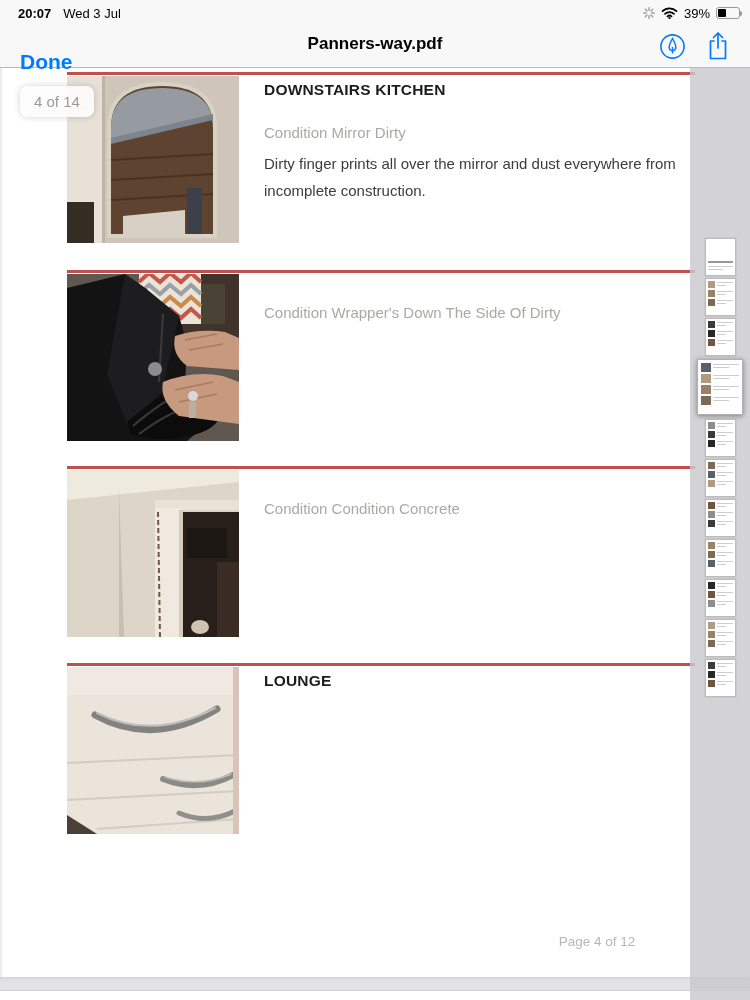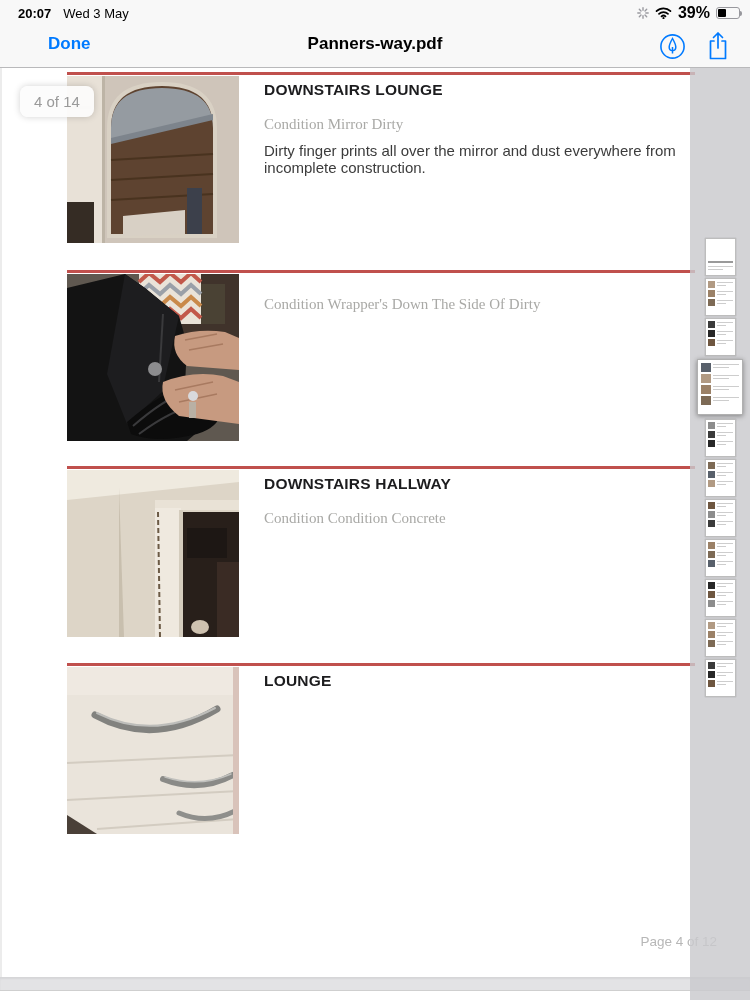--- a/index.html
+++ b/index.html
@@ -9,47 +9,47 @@
 
   
   .header { position:absolute; top:0; left:0; width:750px; height:68px;
     background:#f8f8f8; border-bottom:1px solid #b9b9bb; z-index:40; }
   .statusbar { position:absolute; top:3px; left:0; width:100%; height:20px;
     display:flex; align-items:center; font-size:13px; color:#000; }
   .status-left { position:absolute; left:18px; display:flex; gap:12px; align-items:center; }
   .status-time { font-weight:700; }
   .status-date { font-weight:400; }
   .status-right { position:absolute; right:10px; display:flex; gap:6px; align-items:center; }
-  .battery-pct { font-size:16px; font-weight:700; }
+  .battery-pct { font-size:13px; font-weight:400; }
   .battery { width:24px; height:12px; border:1px solid #98989d; border-radius:3px;
     position:relative; padding:1px; }
   .battery-fill { height:100%; width:38%; background:#000; border-radius:1px; }
   .battery-nub { position:absolute; right:-3px; top:3px; width:2px; height:5px;
     background:#98989d; border-radius:0 2px 2px 0; }
 
   .navbar { position:absolute; top:24px; left:0; width:100%; height:43px; }
-  .done-btn { position:absolute; left:20px; top:10px; font-size:17px; font-weight:600;
-    color:#007aff; cursor:pointer;margin-left:28px; }
+  .done-btn { position:absolute; left:20px; top:26px; font-size:21px; font-weight:600;
+    color:#007aff; cursor:pointer; }
   .doc-title { position:absolute; left:0; right:0; top:10px; text-align:center;
     font-size:17px; font-weight:700; color:#000; }
   .nav-icons { position:absolute; right:20px; top:7px; display:flex; gap:20px; align-items:center; }
 
   
   .pdf-page { position:absolute; top:68px; left:0; width:750px; height:909px;
     background:#fff; z-index:10; border-left:2px solid #ececec; }
   .section { position:absolute; left:65px; width:628px; }
   .red-rule { width:100%; height:3px; background:#c0504d; }
   .photo { position:absolute; left:0; top:4px; width:172px; height:167px; display:block; }
   .sec-text { position:absolute; left:197px; top:9px; width:450px; }
   .sec-title { font-size:15.5px; font-weight:700; color:#1c1c1e; letter-spacing:.2px; }
-  .sec-cond { font-size:15px; font-weight:400; color:#a9a9a6; margin-top:17px;font-family:Liberation Serif, serif; }
-  .sec-desc { font-size:15px; color:#3c3c3c; margin-top:9px; line-height:17px;
+  .sec-cond { font-size:15px; font-weight:400; color:#a9a9a6; margin-top:25px; }
+  .sec-desc { font-size:15px; color:#3c3c3c; margin-top:9px; line-height:27px;
     white-space:pre-line; }
 
-  .page-footer { position:absolute; left:475px; top:866px; width:240px; text-align:right;
+  .page-footer { position:absolute; left:475px; top:866px; width:240px; text-align:center;
     font-size:13.5px; color:#b7b7b7; z-index:11; }
 
   
   .page-gap { position:absolute; top:977px; left:0; width:750px; height:13px;
     background:#e3e3e5; box-shadow:inset 0 2px 2px rgba(0,0,0,.06); z-index:10; }
   .next-page { position:absolute; top:990px; left:0; width:750px; height:10px;
     background:#fff; border-top:1px solid #cfcfcf; z-index:10; }
 
   
   .page-pill { position:absolute; left:20px; top:86px; z-index:30;
@@ -93,21 +93,21 @@
         <path d="M44 62 L146 38 L146 44 L44 68 Z" fill="#7d848c"></path>
         <g stroke="#49331f" stroke-width="2">
           <line x1="44" y1="84" x2="146" y2="78"></line>
           <line x1="44" y1="104" x2="146" y2="98"></line>
           <line x1="44" y1="124" x2="146" y2="118"></line>
         </g>
         <rect x="120" y="112" width="15" height="46" fill="#3c404b"></rect>
         <path d="M56 140 L118 134 L118 158 L56 160 Z" fill="#d8d0c5"></path>
       </svg>
       <div class="sec-text">
-        <div class="sec-title">DOWNSTAIRS LOUNGE</div>
+        <div class="sec-title">DOWNSTAIRS KITCHEN</div>
         <div class="sec-cond">Condition Mirror Dirty</div>
         <div class="sec-desc">Dirty finger prints all over the mirror and dust everywhere from
 incomplete construction.</div>
       </div>
     </div>
 
     <div class="section" style="top:202px;">
       <div class="red-rule"></div>
       <svg class="photo" viewBox="0 0 172 167">
         <rect width="172" height="167" fill="#5f5850"></rect>
@@ -158,21 +158,20 @@
         <rect x="88" y="30" width="84" height="10" fill="#e9e2d6"></rect>
         <rect x="88" y="38" width="26" height="129" fill="#efe9df"></rect>
         <line x1="91" y1="42" x2="93" y2="167" stroke="#6b5a45" stroke-width="2" stroke-dasharray="5 3"></line>
         <rect x="112" y="40" width="4" height="127" fill="#d4ccbd"></rect>
         <rect x="116" y="42" width="56" height="125" fill="#281f1a"></rect>
         <rect x="150" y="92" width="22" height="75" fill="#3a2b24"></rect>
         <rect x="120" y="58" width="40" height="30" fill="#1d1714"></rect>
         <ellipse cx="133" cy="157" rx="9" ry="7" fill="#cfc2b0"></ellipse>
       </svg>
       <div class="sec-text">
-        <div class="sec-title">DOWNSTAIRS HALLWAY</div>
         <div class="sec-cond">Condition Condition Concrete</div>
       </div>
     </div>
 
     <div class="section" style="top:595px;">
       <div class="red-rule"></div>
       <svg class="photo" viewBox="0 0 172 167">
         <rect width="172" height="167" fill="#eae4db"></rect>
         <rect x="0" y="0" width="172" height="28" fill="#efe9e1"></rect>
         <g stroke="#d3ccc1" stroke-width="2" fill="none">
@@ -447,21 +446,21 @@
             </div>
           </div>
         </div>
       </div>
   </div>
 
   <div class="header">
     <div class="statusbar">
       <div class="status-left">
         <span class="status-time">20:07</span>
-        <span class="status-date">Wed 3 May</span>
+        <span class="status-date">Wed 3 Jul</span>
       </div>
       <div class="status-right">
         <svg width="12" height="12" viewBox="0 0 12 12">
           <g stroke="#9a9aa0" stroke-width="1.4" stroke-linecap="round">
             <line x1="6" y1="0.8" x2="6" y2="3.2"></line>
               <line x1="6" y1="8.8" x2="6" y2="11.2"></line>
             <line x1="0.8" y1="6" x2="3.2" y2="6"></line>
               <line x1="8.8" y1="6" x2="11.2" y2="6"></line>
             <line x1="2.3" y1="2.3" x2="4" y2="4"></line>
               <line x1="8" y1="8" x2="9.7" y2="9.7"></line>

